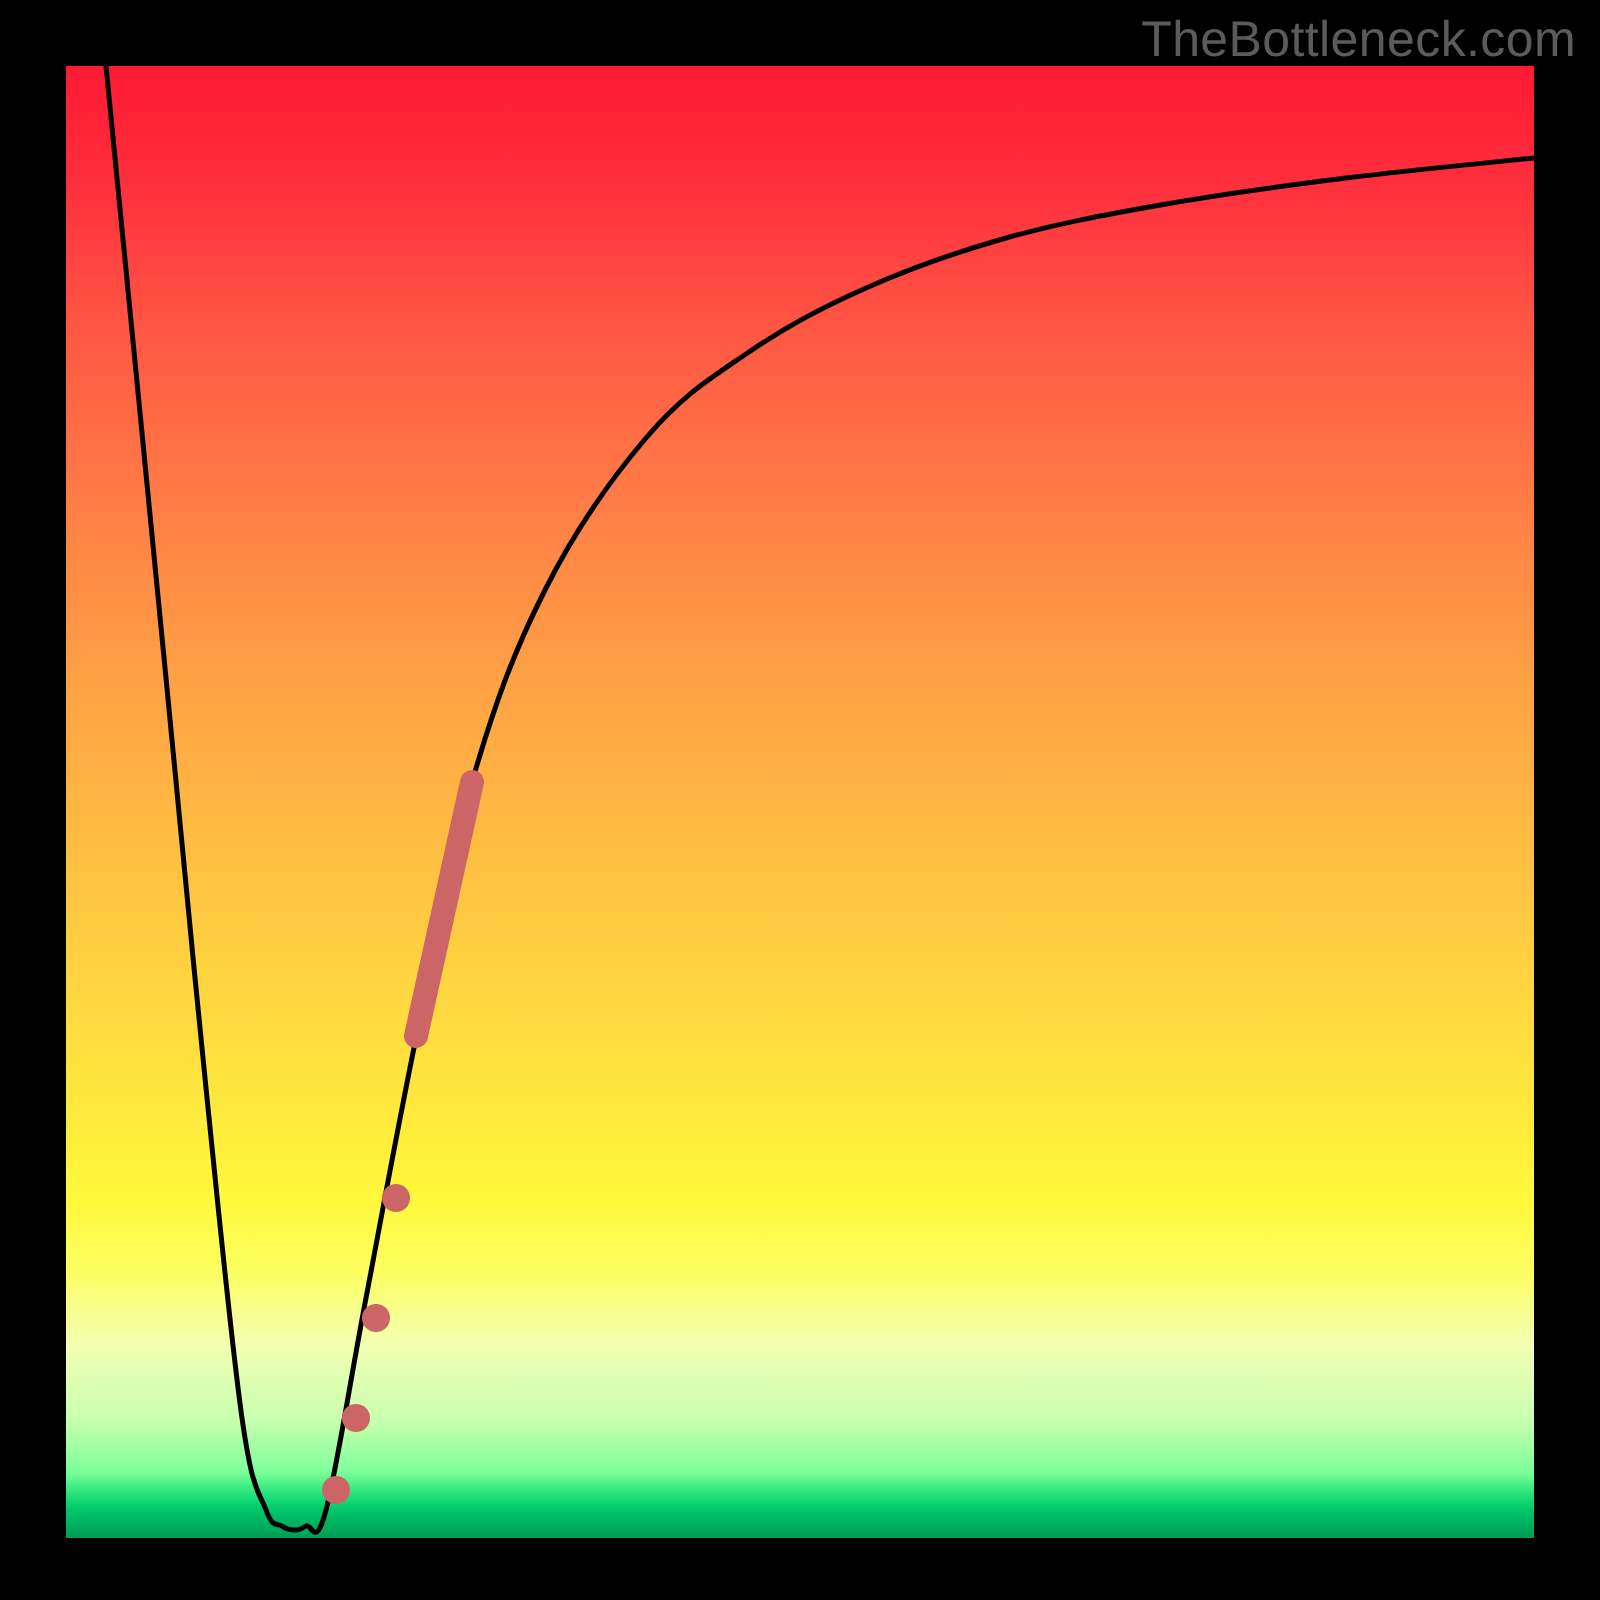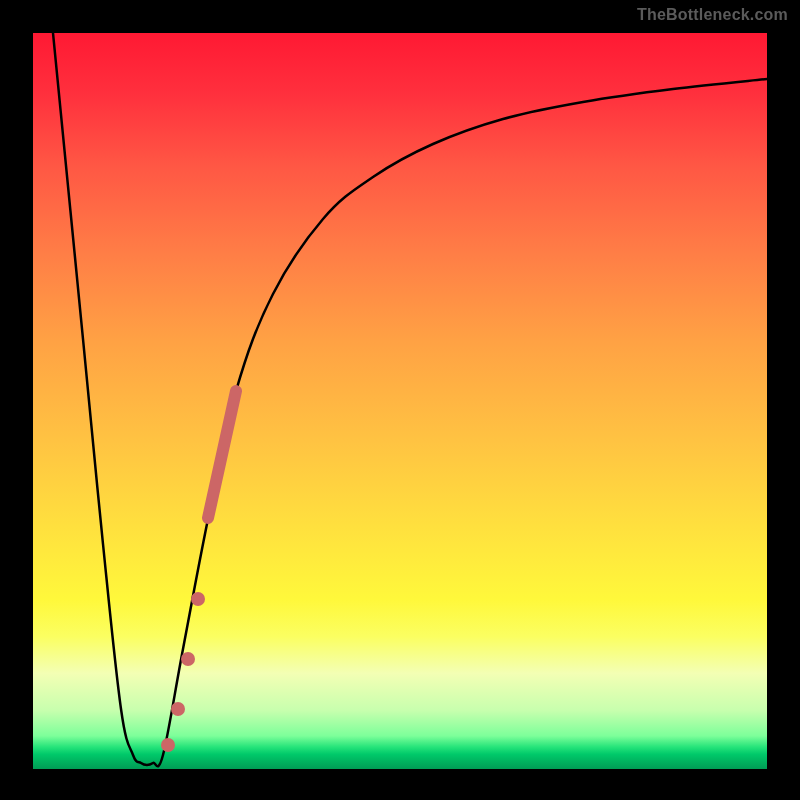--- a/index.html
+++ b/index.html
@@ -50,22 +50,22 @@
     top: 0;
     width: 734px;
     height: 736px;
     overflow: visible;
   }
   .watermark {
     position: absolute;
     top: 6px;
     right: 12px;
     color: #5b5b5b;
-    font-size: 16px;
-    font-weight: 700;
+    font-size: 25px;
+    font-weight: 400;
     letter-spacing: 0.2px;
     user-select: none;
   }
 </style>
 </head>
 <body>
 
 <div class="frame">
 
   <div class="watermark">TheBottleneck.com</div>

